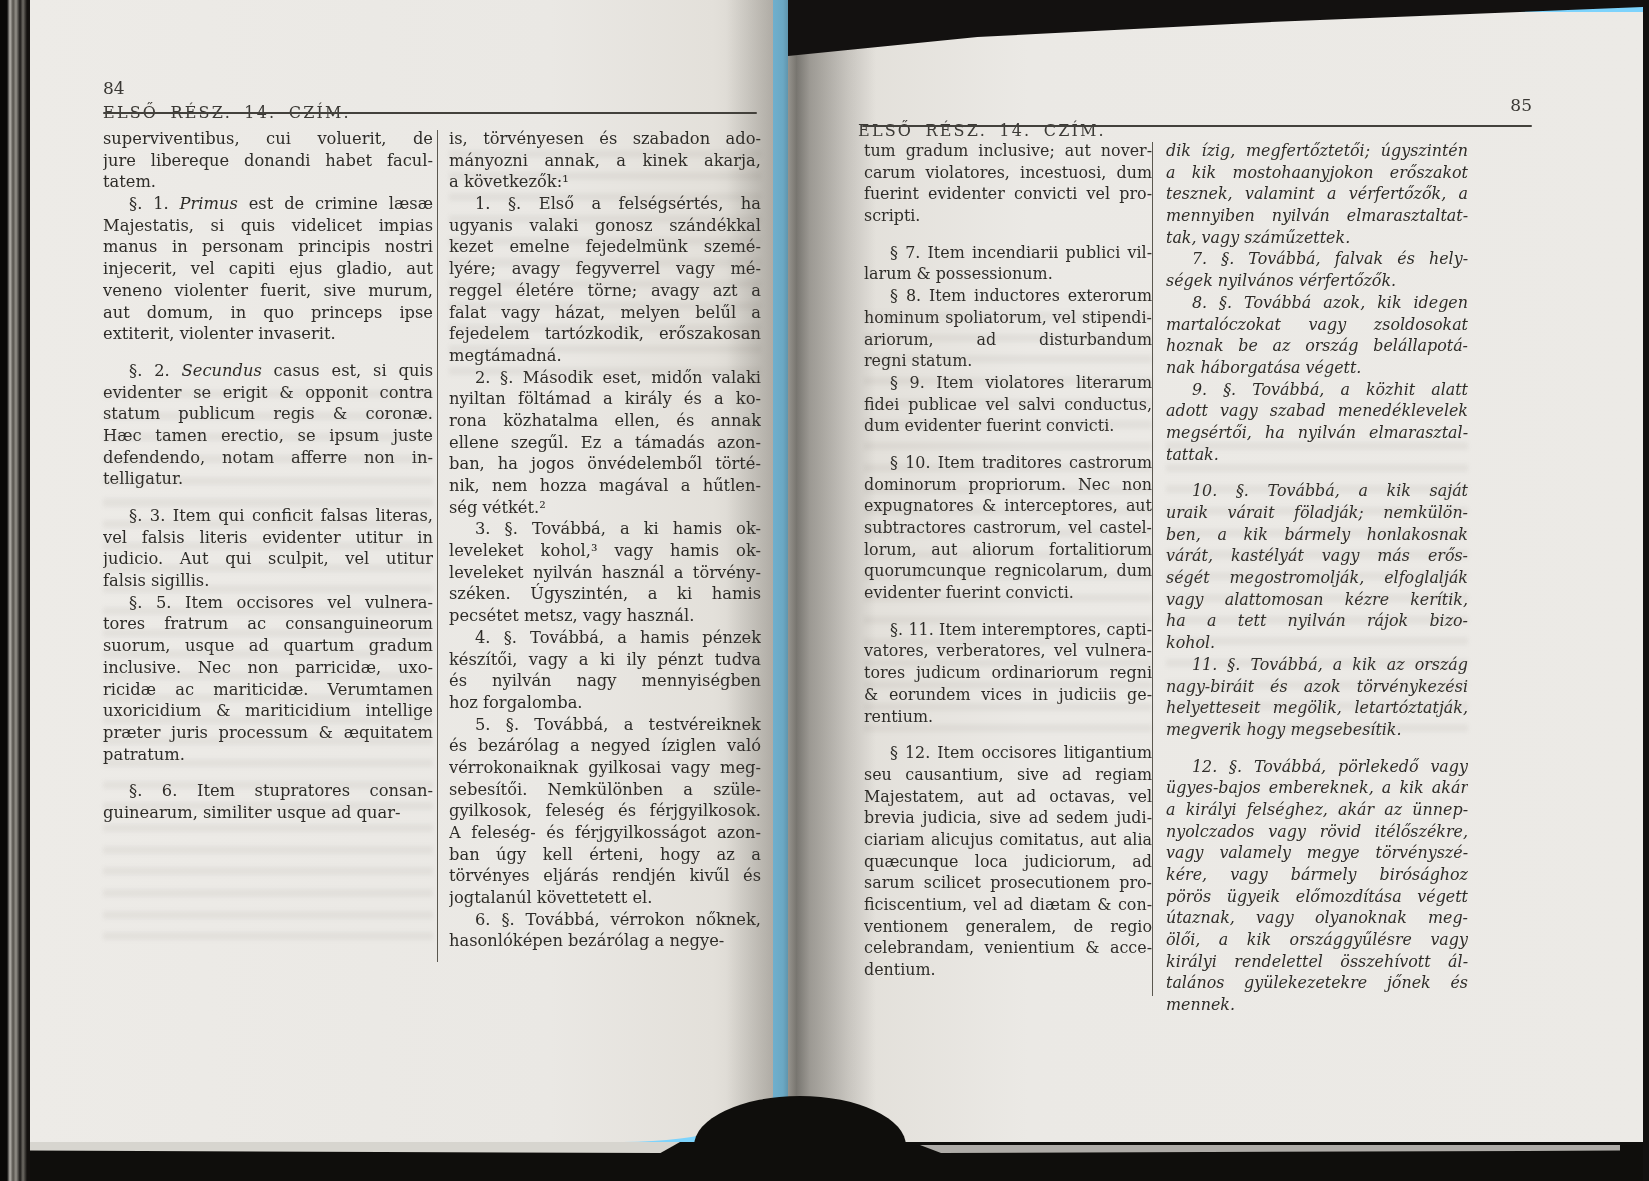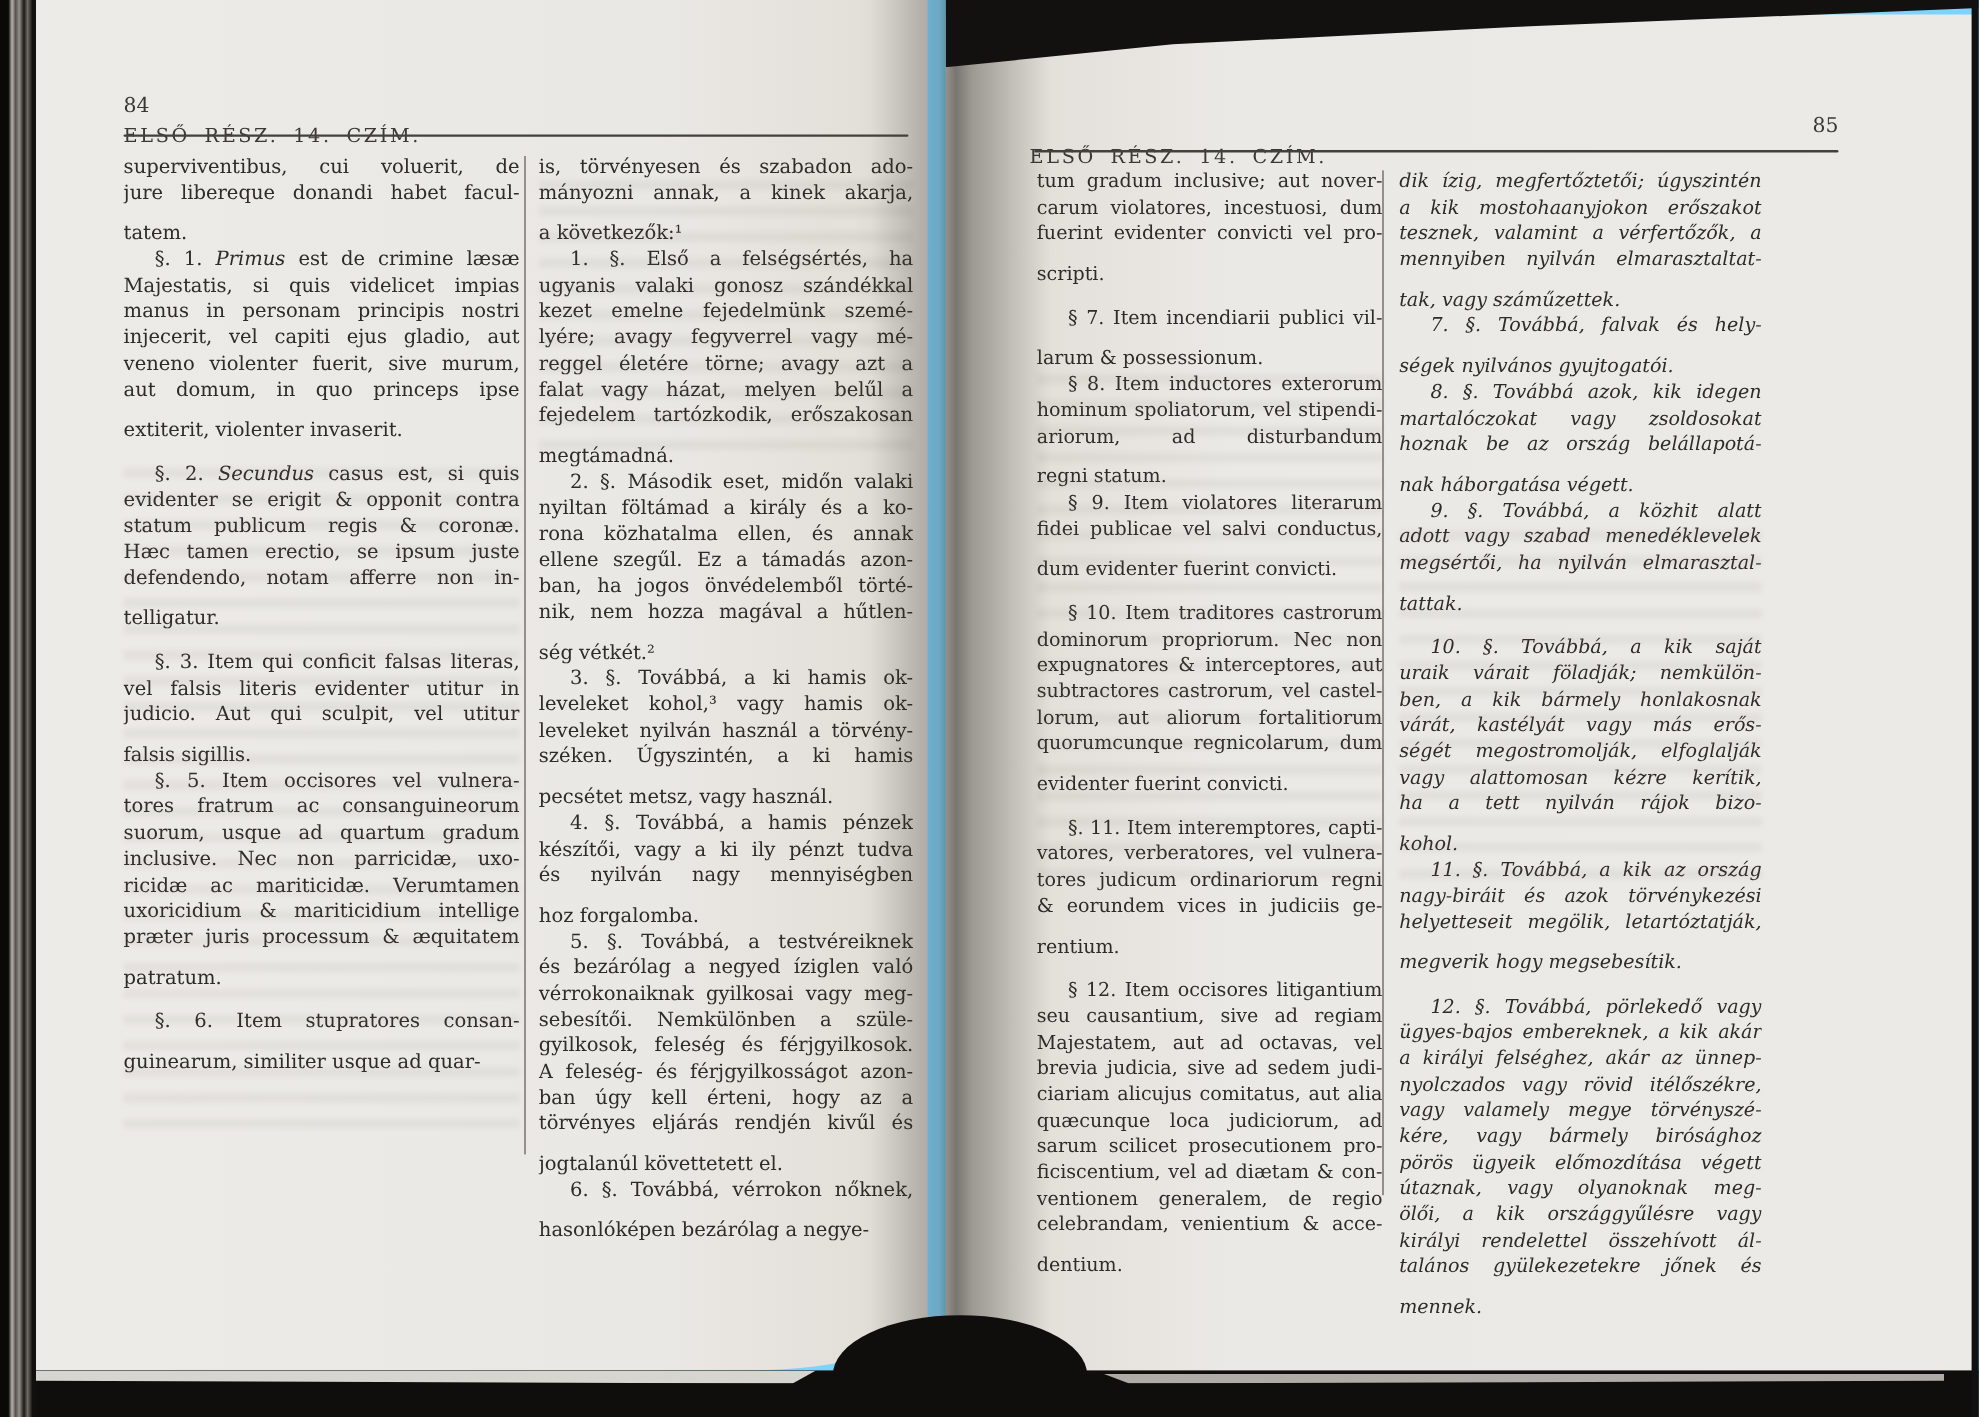--- a/index.html
+++ b/index.html
@@ -17,21 +17,21 @@
         color:#3b3935;text-align:left;margin-top:23px;}
   .rule{position:absolute;height:2px;background:#43413c;border-radius:2px;}
   .divider{position:absolute;width:1px;background:#5a574f;}
   .col{position:absolute;text-align:justify;}
   .page.left .col{font-size:16.3px;}
   .page.right .col{font-size:15.9px;}
   .para{margin:0;}
   .para.gap{margin-top:15px;}
   .line{height:21.7px;line-height:21.7px;overflow:hidden;
         text-align:justify;text-align-last:justify;text-justify:inter-word;}
-  .line.last{text-align-last:left;margin-top:12px;}
+  .line.last{text-align-last:left;}
   .ind .line:first-child{text-indent:26px;}
   .it{font-style:italic;}
   .footnote{position:absolute;font-size:14px;color:#343230;letter-spacing:.2px;}
   
   .edge-stripes{position:absolute;left:0;top:0;width:30px;height:1181px;
     background:linear-gradient(to right,#0a0908 0px,#0a0908 7px,#b7b4ae 10px,
       #55524c 13px,#94918a 16px,#1b1917 20px,#6e6b65 23px,#12100e 27px,#12100e 30px);}
   .gutter{position:absolute;left:726px;top:0;width:150px;height:1150px;
     background:linear-gradient(to right,rgba(60,55,48,0) 0%,rgba(60,55,48,.28) 38%,
       rgba(28,26,22,.5) 47%,rgba(40,37,32,.34) 56%,rgba(60,55,48,0) 100%);}
@@ -222,21 +222,21 @@
     <div class="col" style="left:378px;top:128px;width:302px;font-style:italic;">
         <div class="para">
           <div class="line">dik ízig, megfertőztetői; úgyszintén</div>
           <div class="line">a kik mostohaanyjokon erőszakot</div>
           <div class="line">tesznek, valamint a vérfertőzők, a</div>
           <div class="line">mennyiben nyilván elmarasztaltat-</div>
           <div class="line last">tak, vagy száműzettek.</div>
         </div>
         <div class="para ind">
           <div class="line">7. §. Továbbá, falvak és hely-</div>
-          <div class="line last">ségek nyilvános gyujtogatói.</div>
+          <div class="line last">ségek nyilvános vérfertőzők.</div>
         </div>
         <div class="para ind">
           <div class="line">8. §. Továbbá azok, kik idegen</div>
           <div class="line">martalóczokat vagy zsoldosokat</div>
           <div class="line">hoznak be az ország belállapotá-</div>
           <div class="line last">nak háborgatása végett.</div>
         </div>
         <div class="para ind">
           <div class="line">9. §. Továbbá, a közhit alatt</div>
           <div class="line">adott vagy szabad menedéklevelek</div>

